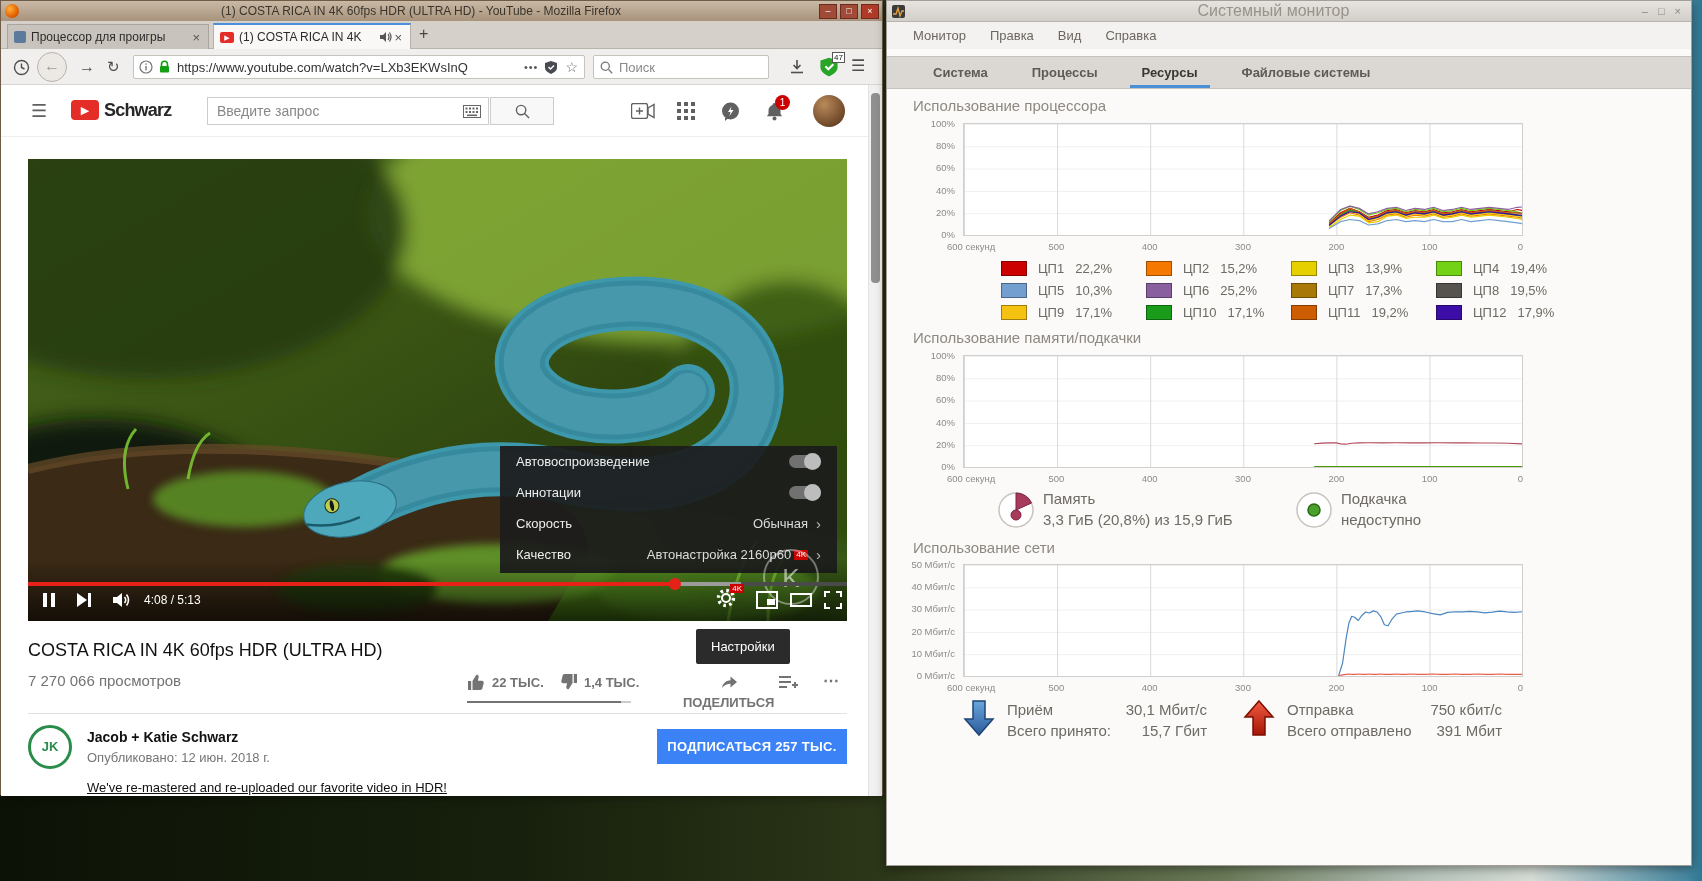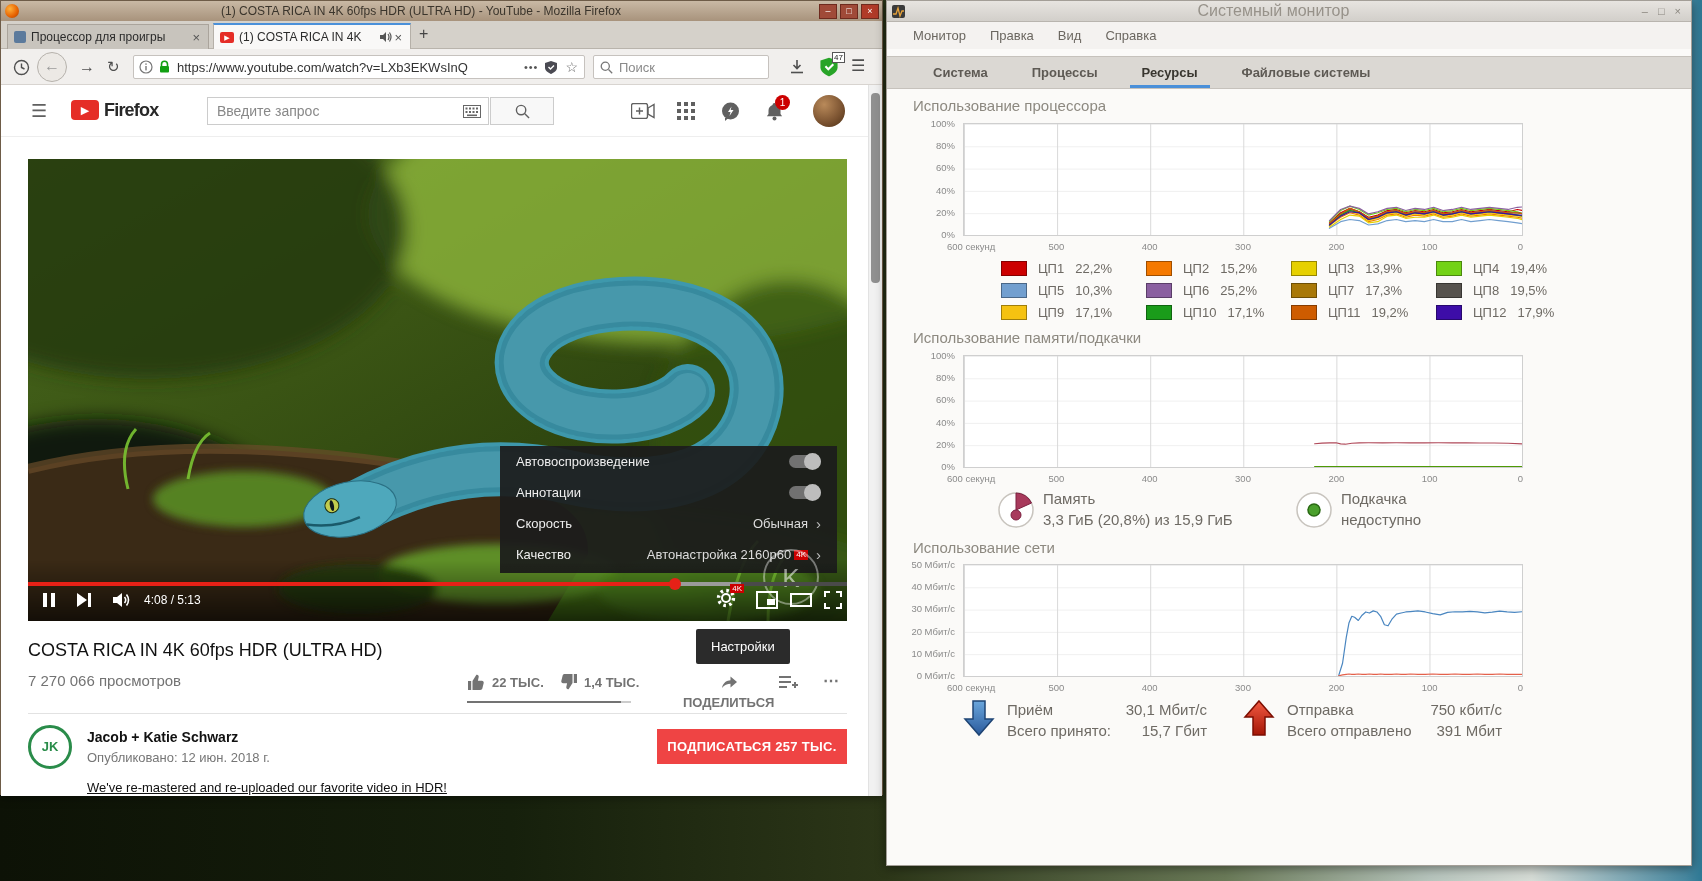--- a/index.html
+++ b/index.html
@@ -61,21 +61,21 @@
   #yt-tooltip{position:absolute;left:695px;top:544px;background:rgba(25,25,25,.92);color:#fff;font-size:13px;padding:10px 15px;border-radius:2px;}
   #vid-title{position:absolute;left:27px;top:555px;font-size:18px;color:#111;}
   #vid-views{position:absolute;left:27px;top:587px;font-size:15px;color:#737373;}
   .actrow{position:absolute;top:588px;color:#737373;font-size:13px;font-weight:bold;display:flex;align-items:center;gap:6px;}
   #sentiment{position:absolute;left:466px;top:616px;width:164px;height:2px;background:#ccc;}
   #sentiment>div{height:100%;width:94%;background:#737373;}
   #divider{position:absolute;left:27px;top:628px;width:819px;height:1px;background:#e2e2e2;}
   #ch-avatar{position:absolute;left:27px;top:640px;width:44px;height:44px;border-radius:50%;border:3px solid #2a8c4a;box-sizing:border-box;background:#fff;color:#2a8c4a;font-weight:bold;font-size:13px;text-align:center;line-height:38px;}
   #ch-name{position:absolute;left:86px;top:644px;font-size:14px;font-weight:bold;color:#111;}
   #ch-pub{position:absolute;left:86px;top:665px;font-size:13px;color:#767676;}
-  #subscribe{position:absolute;left:656px;top:644px;width:190px;height:35px;background:#ef4444;color:#fff;font-size:13px;font-weight:bold;text-align:center;line-height:35px;letter-spacing:.3px;}
+  #subscribe{position:absolute;left:656px;top:644px;width:190px;height:35px;background:#3b82f6;color:#fff;font-size:13px;font-weight:bold;text-align:center;line-height:35px;letter-spacing:.3px;}
   #ch-desc{position:absolute;left:86px;top:695px;font-size:13px;color:#111;text-decoration:underline;}
   #yt-scrollbar{position:absolute;left:867px;top:0;width:14px;height:711px;background:#f1f1f1;border-left:1px solid #e2e2e2;box-sizing:border-box;}
   #yt-thumb{position:absolute;left:2px;top:8px;width:9px;height:190px;border-radius:4px;background:#909090;}
   
   #sm-win{left:886px;top:0;width:806px;height:866px;background:#fbfaf8;border:1px solid #a39e97;box-sizing:border-box;}
   #sm-titlebar{left:0;top:0;width:100%;height:21px;background:linear-gradient(#e7e4e0,#d2cfca);border-bottom:1px solid #b8b4ae;display:flex;align-items:center;box-sizing:border-box;}
   #sm-title{flex:1;text-align:center;font-size:16px;color:#97928a;}
   .sm-winbtn{color:#8a867f;font-size:11px;margin-right:10px;}
   #sm-menubar{left:0;top:21px;width:100%;height:27px;display:flex;align-items:center;gap:24px;padding-left:26px;box-sizing:border-box;font-size:13px;color:#6b6760;background:#f4f2f0;}
   #sm-tabstrip{left:0;top:55px;width:100%;height:33px;background:#dbd8d3;border-top:1px solid #c6c2bc;border-bottom:1px solid #c6c2bc;display:flex;align-items:center;gap:44px;padding-left:46px;box-sizing:border-box;font-size:13px;color:#5e5a54;font-weight:bold;}
@@ -180,21 +180,21 @@
           </svg>
         <span class="badge47">47</span>
       </div>
       <span class="navico" style="left:850px;top:8px;font-size:16px;">☰</span>
     </div>
 
     <div class="abs" id="yt-page">
       <div id="yt-header">
         <span class="yticon" style="left:30px;top:15px;font-size:18px;">☰</span>
         <div id="yt-logo-box">▶</div>
-        <span id="yt-logo-text">Firefox</span>
+        <span id="yt-logo-text">Schwarz</span>
         <div id="yt-searchwrap">
           <span id="yt-search-ph">Введите запрос</span>
           <svg width="18" height="13" viewBox="0 0 18 13" style="margin-right:7px;">
               <rect x="0.5" y="0.5" width="17" height="12" fill="none" stroke="#666"></rect>
               <rect x="2.5" y="2.5" width="2" height="2" fill="#666"></rect>
               <rect x="6" y="2.5" width="2" height="2" fill="#666"></rect>
               <rect x="9.5" y="2.5" width="2" height="2" fill="#666"></rect>
               <rect x="13" y="2.5" width="2" height="2" fill="#666"></rect>
               <rect x="2.5" y="6" width="2" height="2" fill="#666"></rect>
               <rect x="6" y="6" width="2" height="2" fill="#666"></rect>

